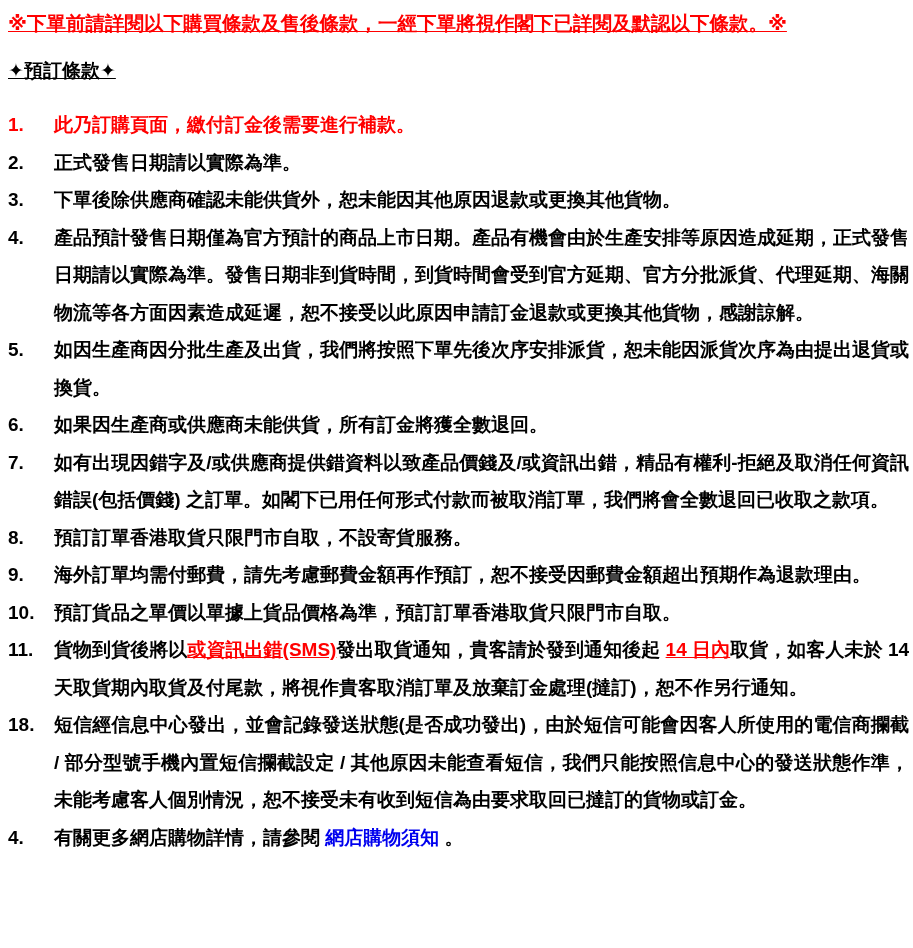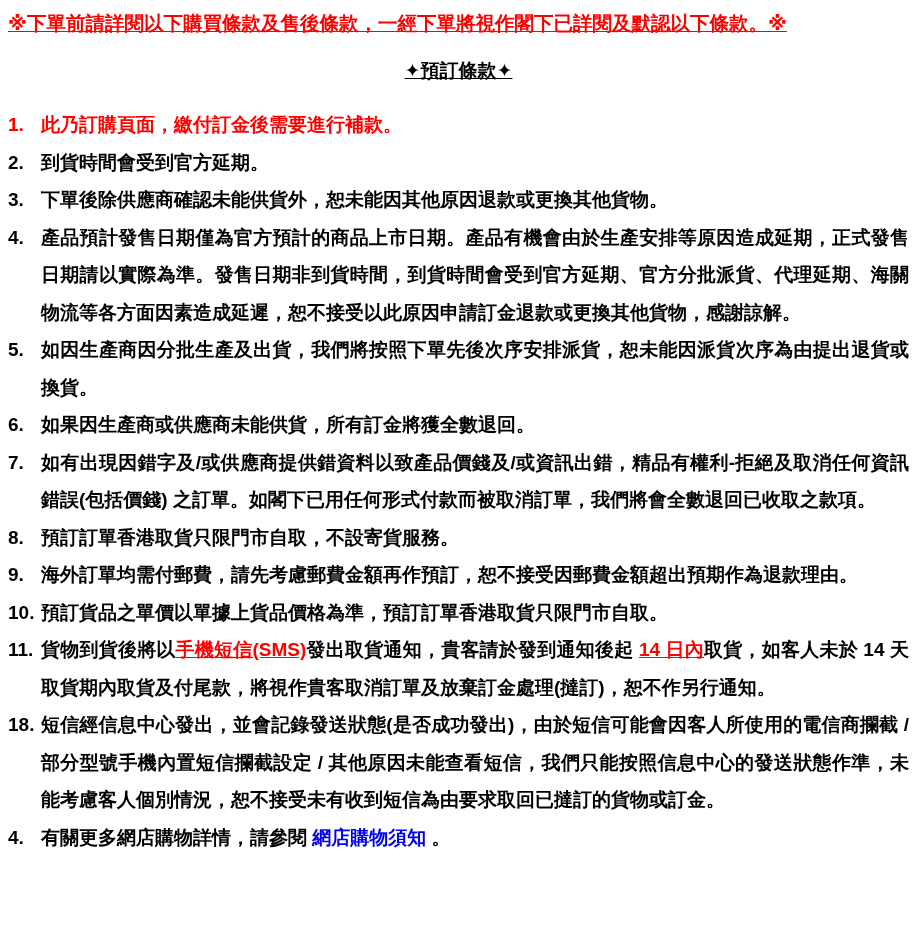--- a/index.html
+++ b/index.html
@@ -25,35 +25,35 @@
     text-decoration: underline;
     font-size: 19.5px;
     line-height: 30px;
     margin-top: 2px;
   }
   .section-header {
     color: #000000;
     text-decoration: underline;
     line-height: 28px;
     margin-top: 19px;
-    text-align: center;
   }
   .terms-list {
     margin-top: 21px;
   }
   .term-item {
     display: flex;
     line-height: 37.5px;
   }
   .term-num {
     flex: 0 0 33px;
   }
   .term-text {
     flex: 1;
     text-align: justify;
+    margin-left: 13px;
   }
   .red { color: #ff0000; }
   .underline { text-decoration: underline; }
   .link {
     color: #0000ee;
     cursor: pointer;
   }
 </style>
 </head>
 <body>
@@ -63,21 +63,21 @@
 
   <div class="section-header">✦預訂條款✦</div>
 
   <div class="terms-list">
       <div class="term-item red">
         <span class="term-num">1.</span>
         <span class="term-text"><span>此乃訂購頁面，繳付訂金後需要進行補款。</span></span>
       </div>
       <div class="term-item">
         <span class="term-num">2.</span>
-        <span class="term-text"><span>到貨時間會受到官方延期。</span></span>
+        <span class="term-text"><span>正式發售日期請以實際為準。</span></span>
       </div>
       <div class="term-item">
         <span class="term-num">3.</span>
         <span class="term-text"><span>下單後除供應商確認未能供貨外，恕未能因其他原因退款或更換其他貨物。</span></span>
       </div>
       <div class="term-item">
         <span class="term-num">4.</span>
         <span class="term-text"><span>產品預計發售日期僅為官方預計的商品上市日期。產品有機會由於生產安排等原因造成延期，正式發售日期請以實際為準。發售日期非到貨時間，到貨時間會受到官方延期、官方分批派貨、代理延期、海關物流等各方面因素造成延遲，恕不接受以此原因申請訂金退款或更換其他貨物，感謝諒解。</span></span>
       </div>
       <div class="term-item">
@@ -99,21 +99,21 @@
       <div class="term-item">
         <span class="term-num">9.</span>
         <span class="term-text"><span>海外訂單均需付郵費，請先考慮郵費金額再作預訂，恕不接受因郵費金額超出預期作為退款理由。</span></span>
       </div>
       <div class="term-item">
         <span class="term-num">10.</span>
         <span class="term-text"><span>預訂貨品之單價以單據上貨品價格為準，預訂訂單香港取貨只限門市自取。</span></span>
       </div>
       <div class="term-item">
         <span class="term-num">11.</span>
-        <span class="term-text"><span>貨物到貨後將以</span><span class="red underline">手機短信(SMS)</span><span>發出取貨通知，貴客請於發到通知後起 </span><span class="red underline">14 日內</span><span>取貨，如客人未於 14 天取貨期內取貨及付尾款，將視作貴客取消訂單及放棄訂金處理(撻訂)，恕不作另行通知。</span></span>
+        <span class="term-text"><span>貨物到貨後將以</span><span class="red underline">或資訊出錯(SMS)</span><span>發出取貨通知，貴客請於發到通知後起 </span><span class="red underline">14 日內</span><span>取貨，如客人未於 14 天取貨期內取貨及付尾款，將視作貴客取消訂單及放棄訂金處理(撻訂)，恕不作另行通知。</span></span>
       </div>
       <div class="term-item">
         <span class="term-num">18.</span>
         <span class="term-text"><span>短信經信息中心發出，並會記錄發送狀態(是否成功發出)，由於短信可能會因客人所使用的電信商攔截 / 部分型號手機內置短信攔截設定 / 其他原因未能查看短信，我們只能按照信息中心的發送狀態作準，未能考慮客人個別情況，恕不接受未有收到短信為由要求取回已撻訂的貨物或訂金。</span></span>
       </div>
       <div class="term-item">
         <span class="term-num">4.</span>
         <span class="term-text"><span>有關更多網店購物詳情，請參閱 </span><span class="link">網店購物須知</span><span> 。</span></span>
       </div>
     </div>

